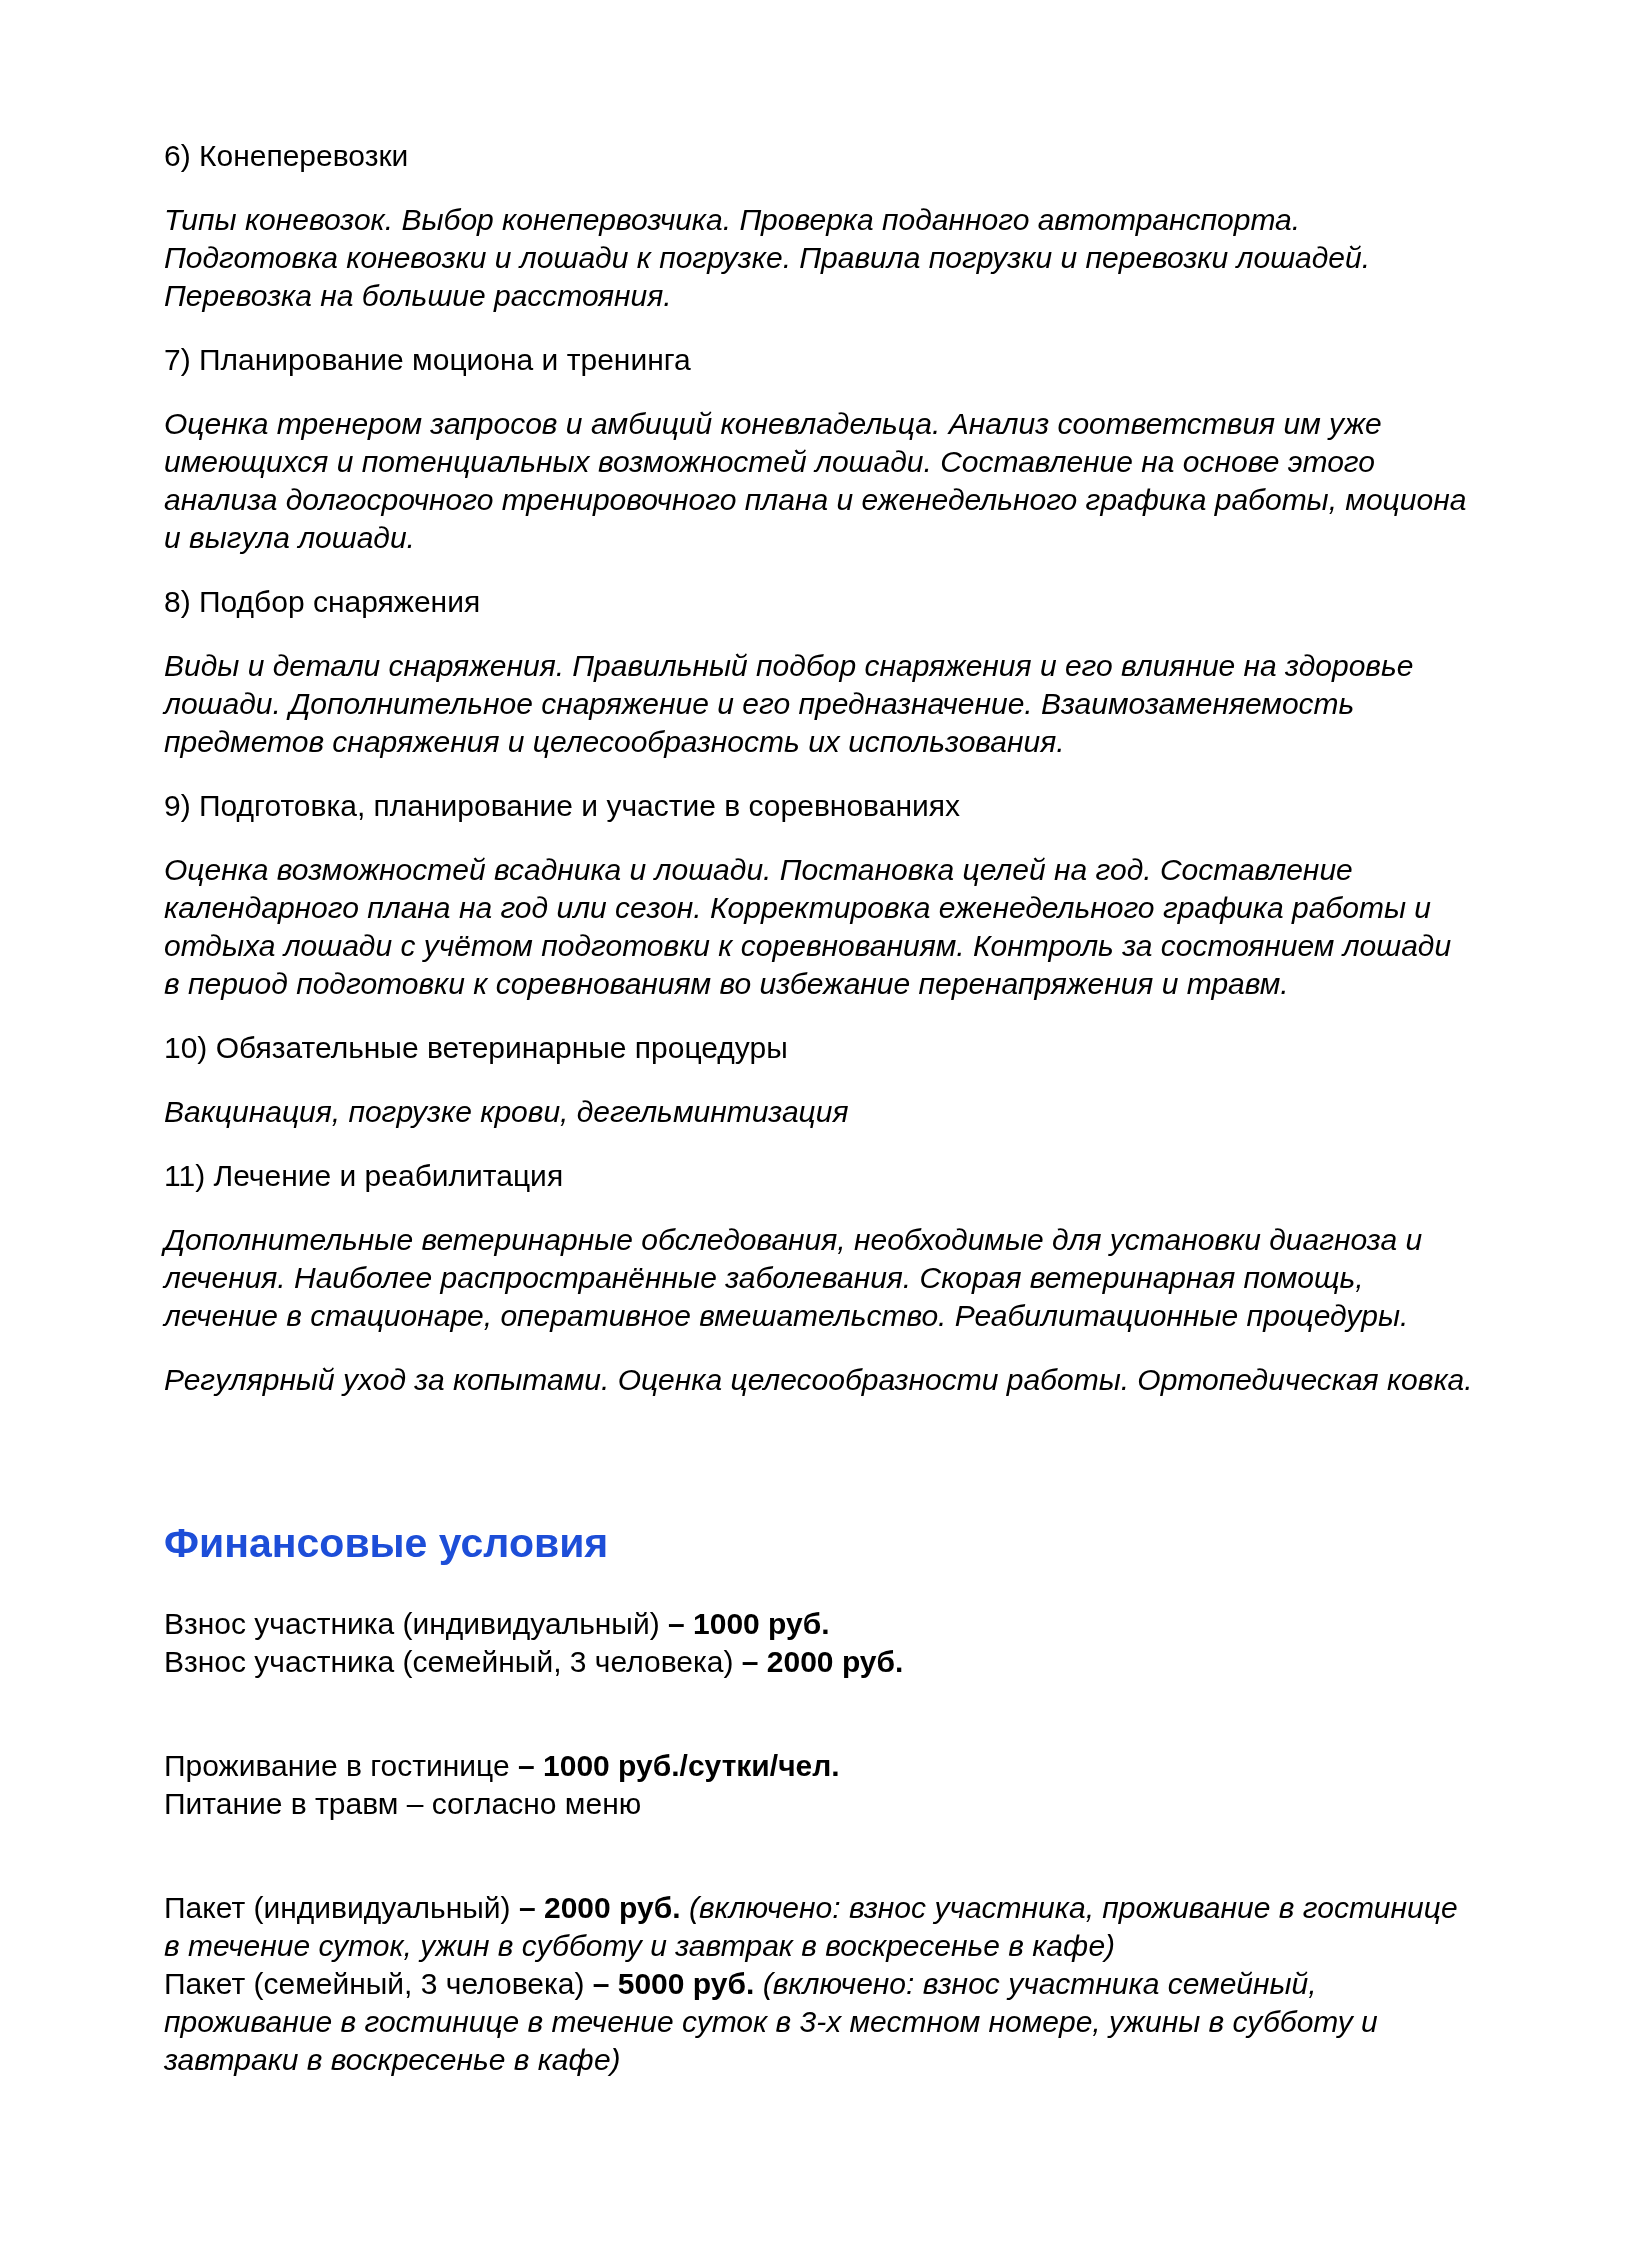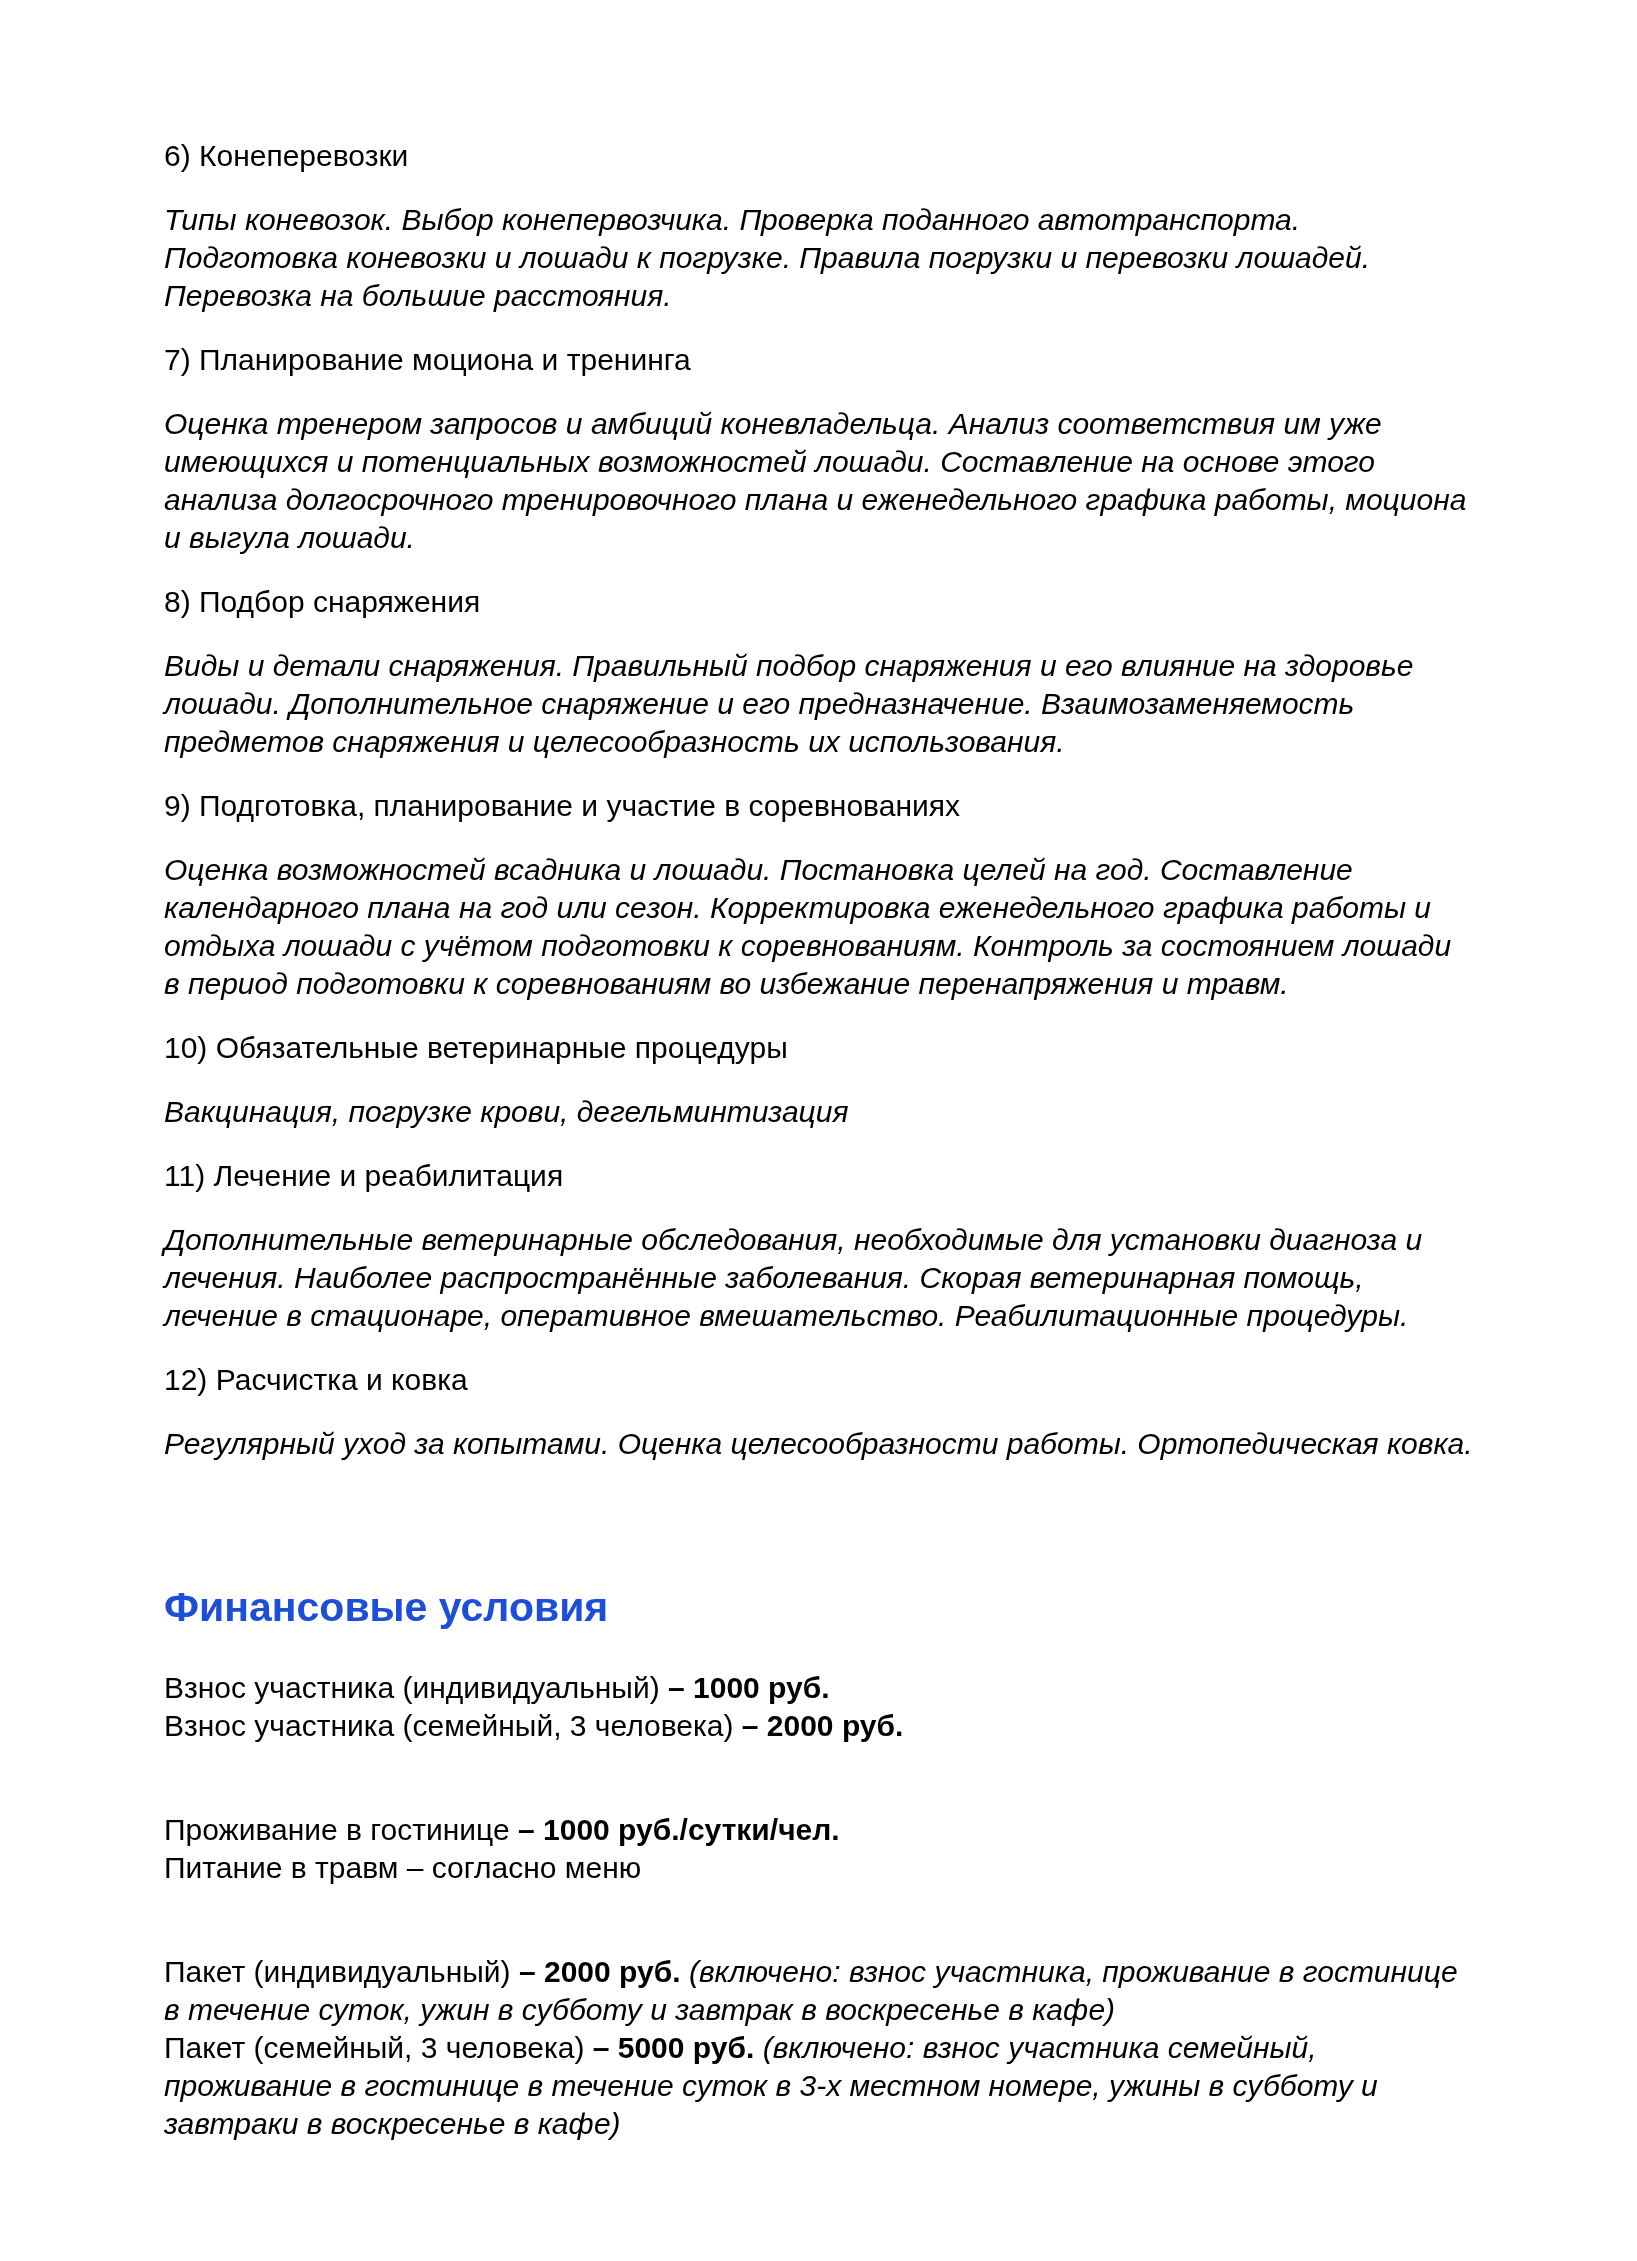--- a/index.html
+++ b/index.html
@@ -87,21 +87,20 @@
     <p class="topic-heading">10) Обязательные ветеринарные процедуры</p>
     <p class="topic-body">Вакцинация, погрузке крови, дегельминтизация</p>
   </section>
 
   <section>
     <p class="topic-heading">11) Лечение и реабилитация</p>
     <p class="topic-body">Дополнительные ветеринарные обследования, необходимые для установки диагноза и лечения. Наиболее распространённые заболевания. Скорая ветеринарная помощь, лечение в стационаре, оперативное вмешательство. Реабилитационные процедуры.</p>
   </section>
 
   <section>
-    <p class="topic-heading">12) Расчистка и ковка</p>
     <p class="topic-body">Регулярный уход за копытами. Оценка целесообразности работы. Ортопедическая ковка.</p>
   </section>
 
   <h1 class="fin-title">Финансовые условия</h1>
 
   <div class="fin-block">
     <p class="line">
       <span>Взнос участника (индивидуальный)</span>
       <span class="bold">– 1000 руб.</span>
     </p>

